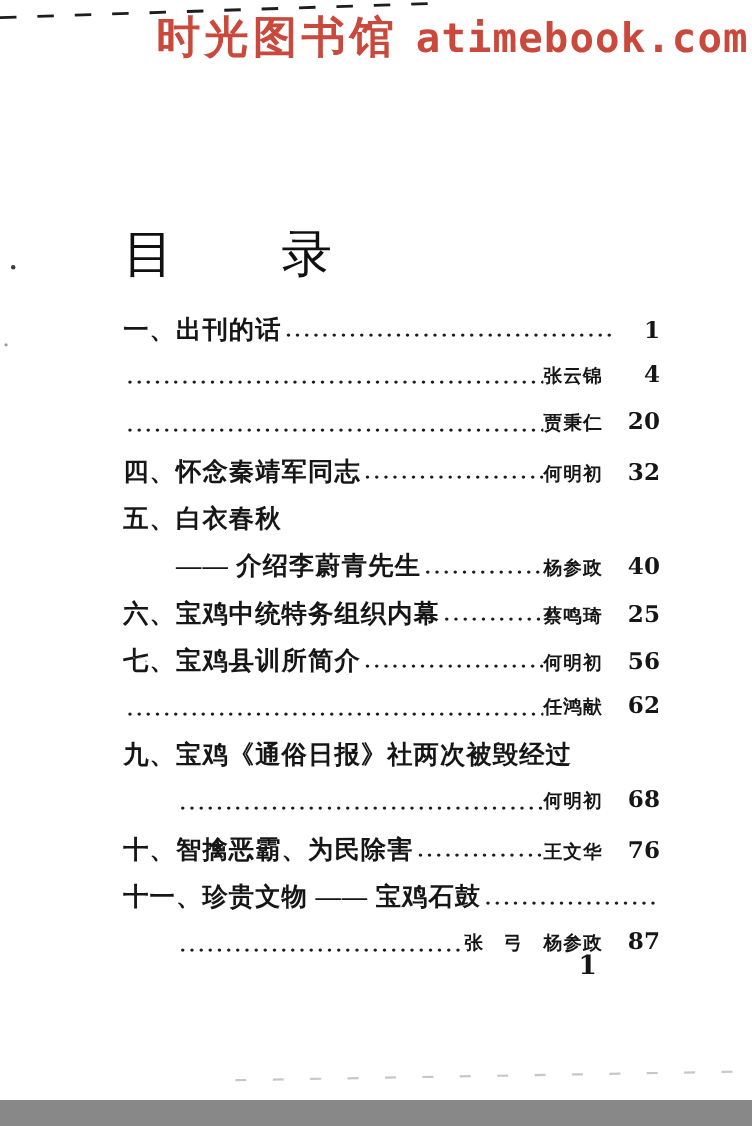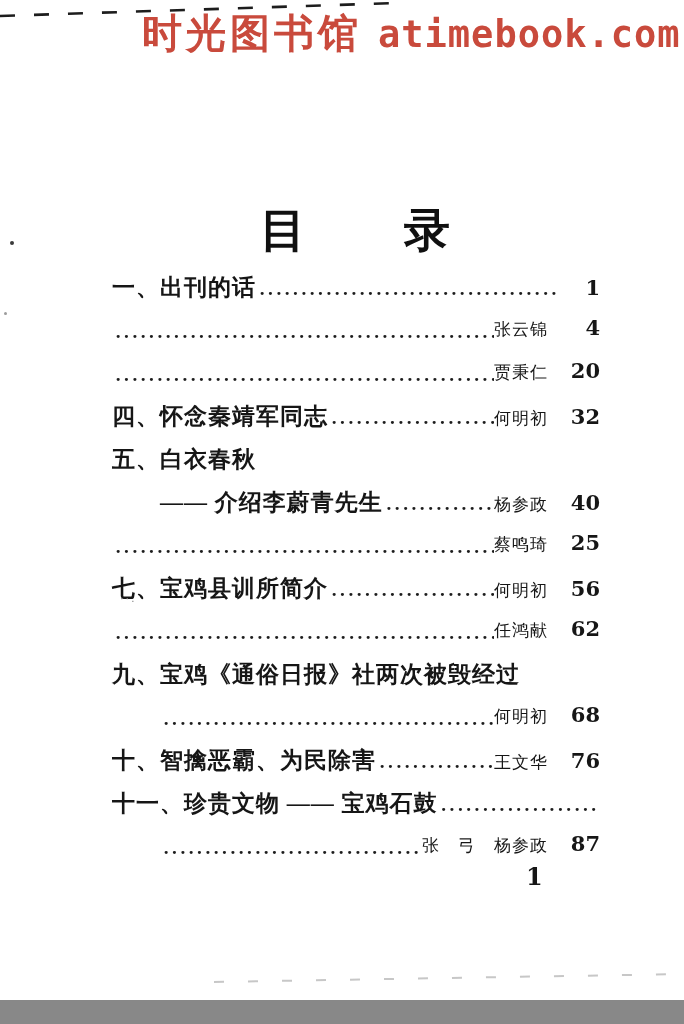--- a/index.html
+++ b/index.html
@@ -24,28 +24,27 @@
     font-family:"DejaVu Sans","Liberation Sans",sans-serif;
     font-weight:bold;font-size:40px;letter-spacing:4px;
   }
   .wm-en{
     font-family:"DejaVu Sans Mono","Liberation Mono",monospace;
     font-weight:bold;font-size:37px;letter-spacing:1px;
   }
   
   .doc-title{
     position:absolute;left:112px;width:488px;top:200px;
-    text-align:center;
-    font-size:46px;font-weight:bold;
+    font-size:46px;font-weight:normal;
     letter-spacing:2px;
     color:#101010;
   }
   
   .toc{
-    position:absolute;left:112px;top:272px;width:488px;
+    position:absolute;left:112px;top:284px;width:488px;
   }
   .row{
     display:flex;align-items:baseline;
     height:43px;
     font-size:23px;font-weight:600;
     white-space:nowrap;
   }
   .row.indent{padding-left:48px;}
   .t{flex:0 0 auto;letter-spacing:1px;}
   .leader{
@@ -53,21 +52,21 @@
     font-size:19px;font-weight:bold;letter-spacing:2px;
     color:#1c1c1c;
     padding:0 3px;
     align-self:center;
     line-height:1;
     min-width:0;
   }
   .leader.off{visibility:hidden;}
   .author{
     flex:0 0 auto;
-    font-size:17px;font-weight:400;
+    font-size:17px;font-weight:700;
     margin-right:10px;letter-spacing:1px;
   }
   .pg{
     flex:0 0 auto;
     font-family:"DejaVu Serif","Liberation Serif",serif;
     font-size:21px;font-weight:bold;
     min-width:42px;text-align:right;
   }
   .pg.empty{min-width:0;}
   
@@ -137,20 +136,21 @@
   </div>
 
   <div class="row indent">
     <span class="t">—— 介绍李蔚青先生</span>
     <span class="leader">························································································································</span>
     <span class="author">杨参政</span>
     <span class="pg">40</span>
   </div>
 
   <div class="row">
+    <span class="t">六、宝鸡中统特务组织内幕</span>
     <span class="leader">························································································································</span>
     <span class="author">蔡鸣琦</span>
     <span class="pg">25</span>
   </div>
 
   <div class="row">
     <span class="t">七、宝鸡县训所简介</span>
     <span class="leader">························································································································</span>
     <span class="author">何明初</span>
     <span class="pg">56</span>

